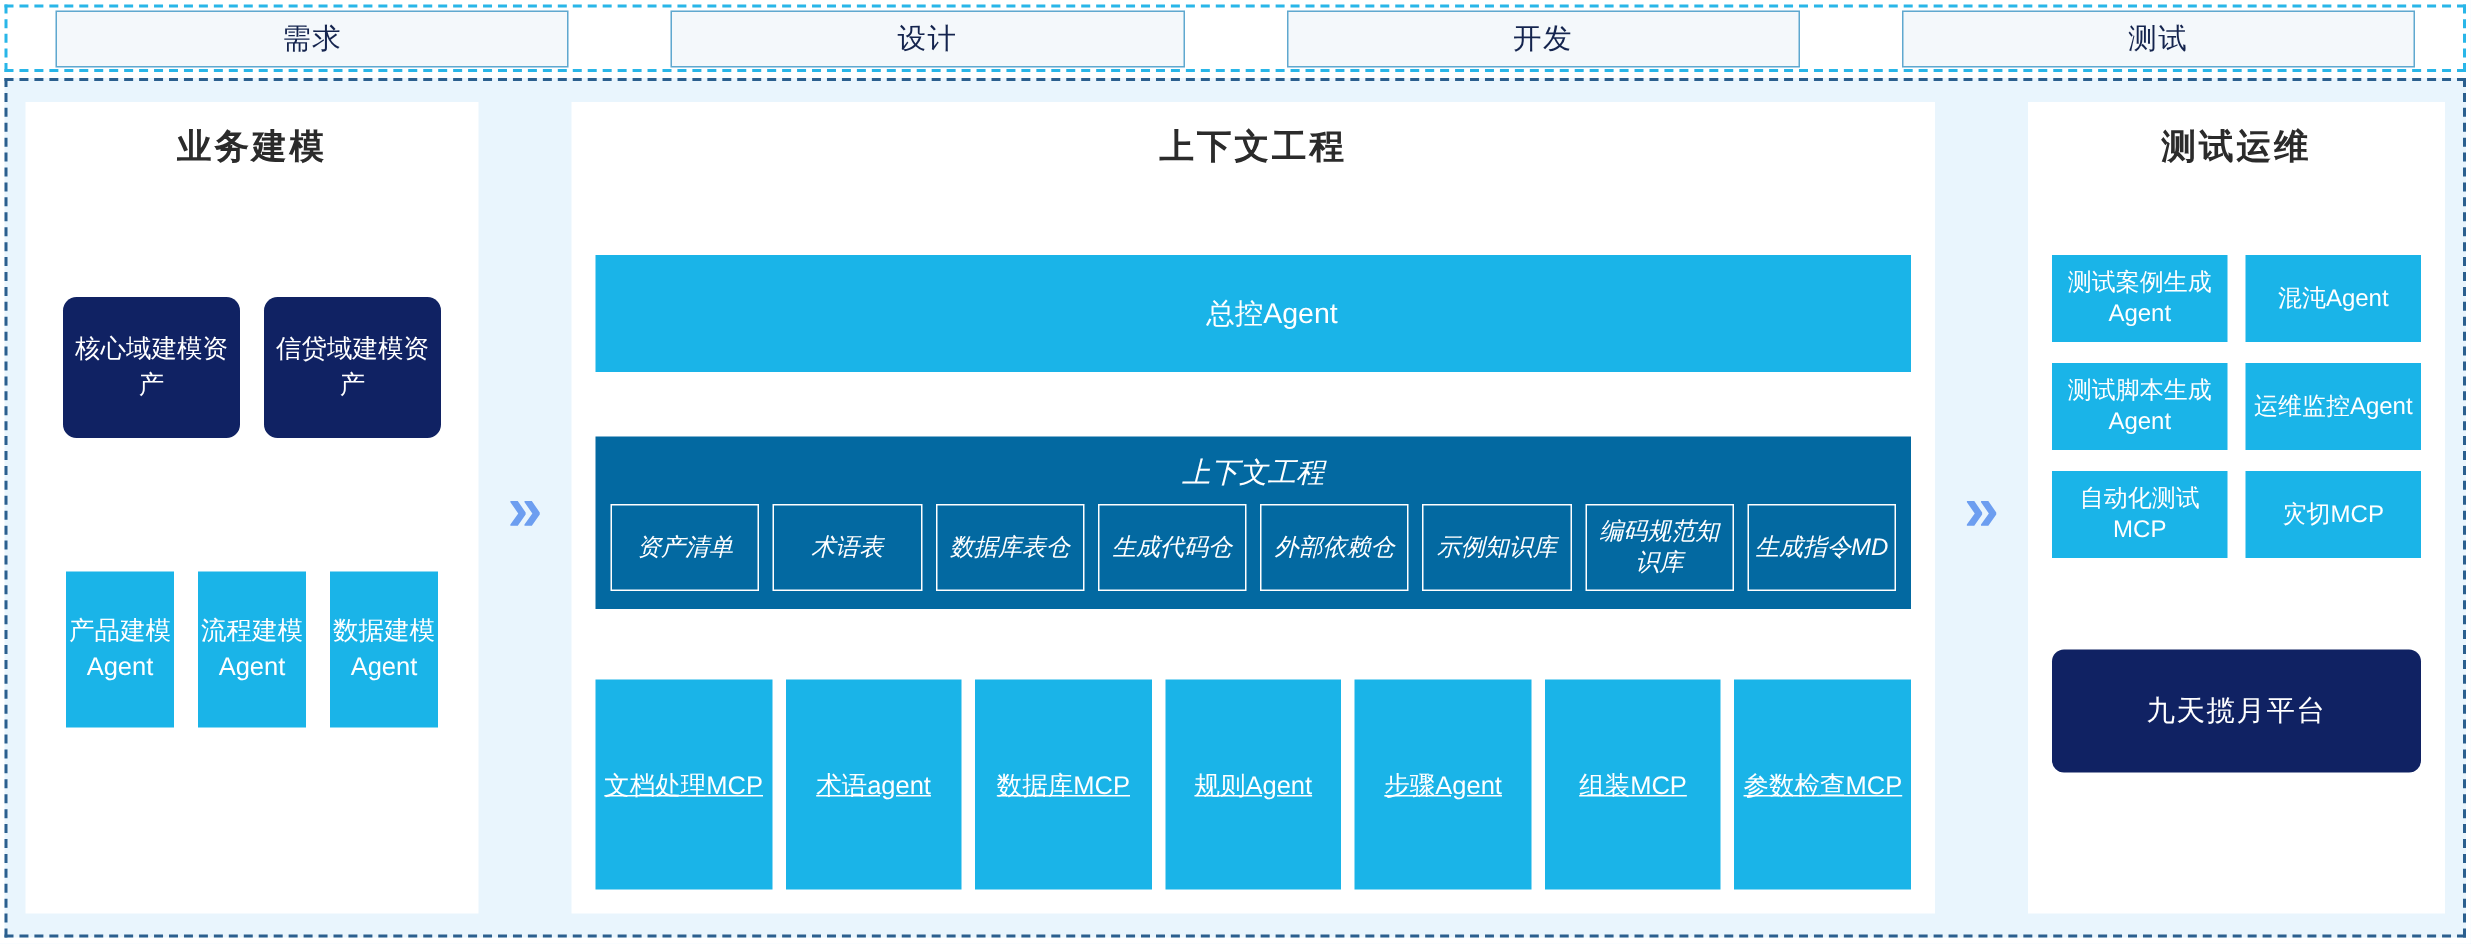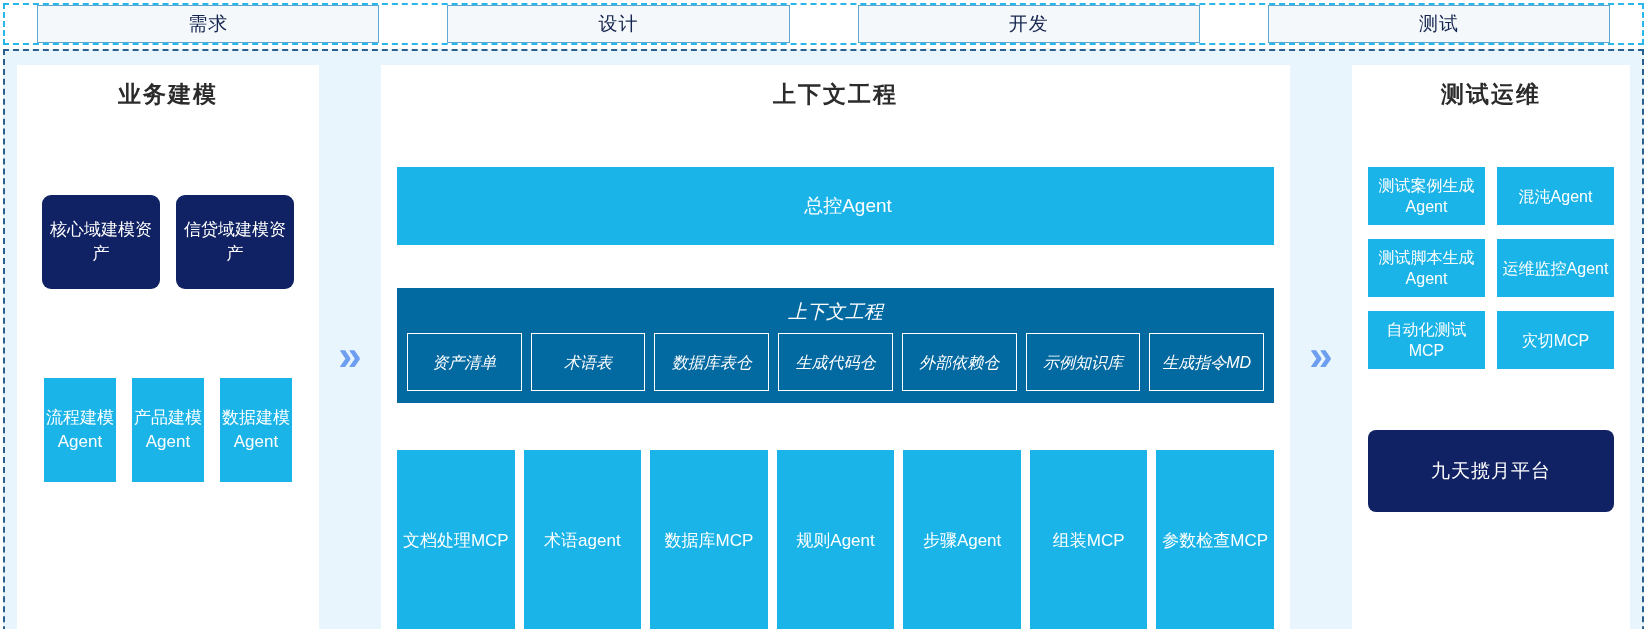--- a/index.html
+++ b/index.html
@@ -189,31 +189,32 @@
   }
   .mcp-row {
     margin-top: 14px;
     width: 100%;
     display: flex;
     gap: 9px;
   }
   .mcp-box {
     flex: 1 1 0;
     min-width: 0;
-    height: 180px;
+    height: 140px;
     background: #1ab4e8;
     color: #ffffff;
     font-size: 17px;
     line-height: 23px;
     display: flex;
     align-items: center;
     justify-content: center;
     text-align: center;
     box-sizing: border-box;
     padding: 0 0;
+    text-decoration: underline;
   }
 
   
   .panel-right {
     width: 278px;
     flex: 0 0 278px;
     padding: 12px 16px 16px 16px;
   }
   .ops-grid {
     margin-top: 24px;
@@ -267,42 +268,43 @@
 
     <div class="panel panel-left">
       <div class="panel-title">业务建模</div>
 
       <div class="left-assets">
         <div class="asset-card">核心域建模资产</div>
         <div class="asset-card">信贷域建模资产</div>
       </div>
 
       <div class="left-agents">
+        <div class="agent-tall">产品建模Agent</div>
         <div class="agent-tall">流程建模Agent</div>
-        <div class="agent-tall">产品建模Agent</div>
         <div class="agent-tall">数据建模Agent</div>
       </div>
     </div>
 
     <div class="chev">»</div>
 
     <div class="panel panel-mid">
       <div class="panel-title">上下文工程</div>
 
       <div class="mid-master">总控Agent</div>
 
       <div class="mid-context">
         <div class="mid-context-title">上下文工程</div>
         <div class="ctx-row">
           <div class="ctx-box">资产清单</div>
           <div class="ctx-box">术语表</div>
           <div class="ctx-box">数据库表仓</div>
           <div class="ctx-box">生成代码仓</div>
           <div class="ctx-box">外部依赖仓</div>
           <div class="ctx-box">示例知识库</div>
+          <div class="ctx-box">编码规范知识库</div>
           <div class="ctx-box">生成指令MD</div>
         </div>
       </div>
 
       <div class="mcp-row">
         <div class="mcp-box">文档处理MCP</div>
         <div class="mcp-box">术语agent</div>
         <div class="mcp-box">数据库MCP</div>
         <div class="mcp-box">规则Agent</div>
         <div class="mcp-box">步骤Agent</div>

